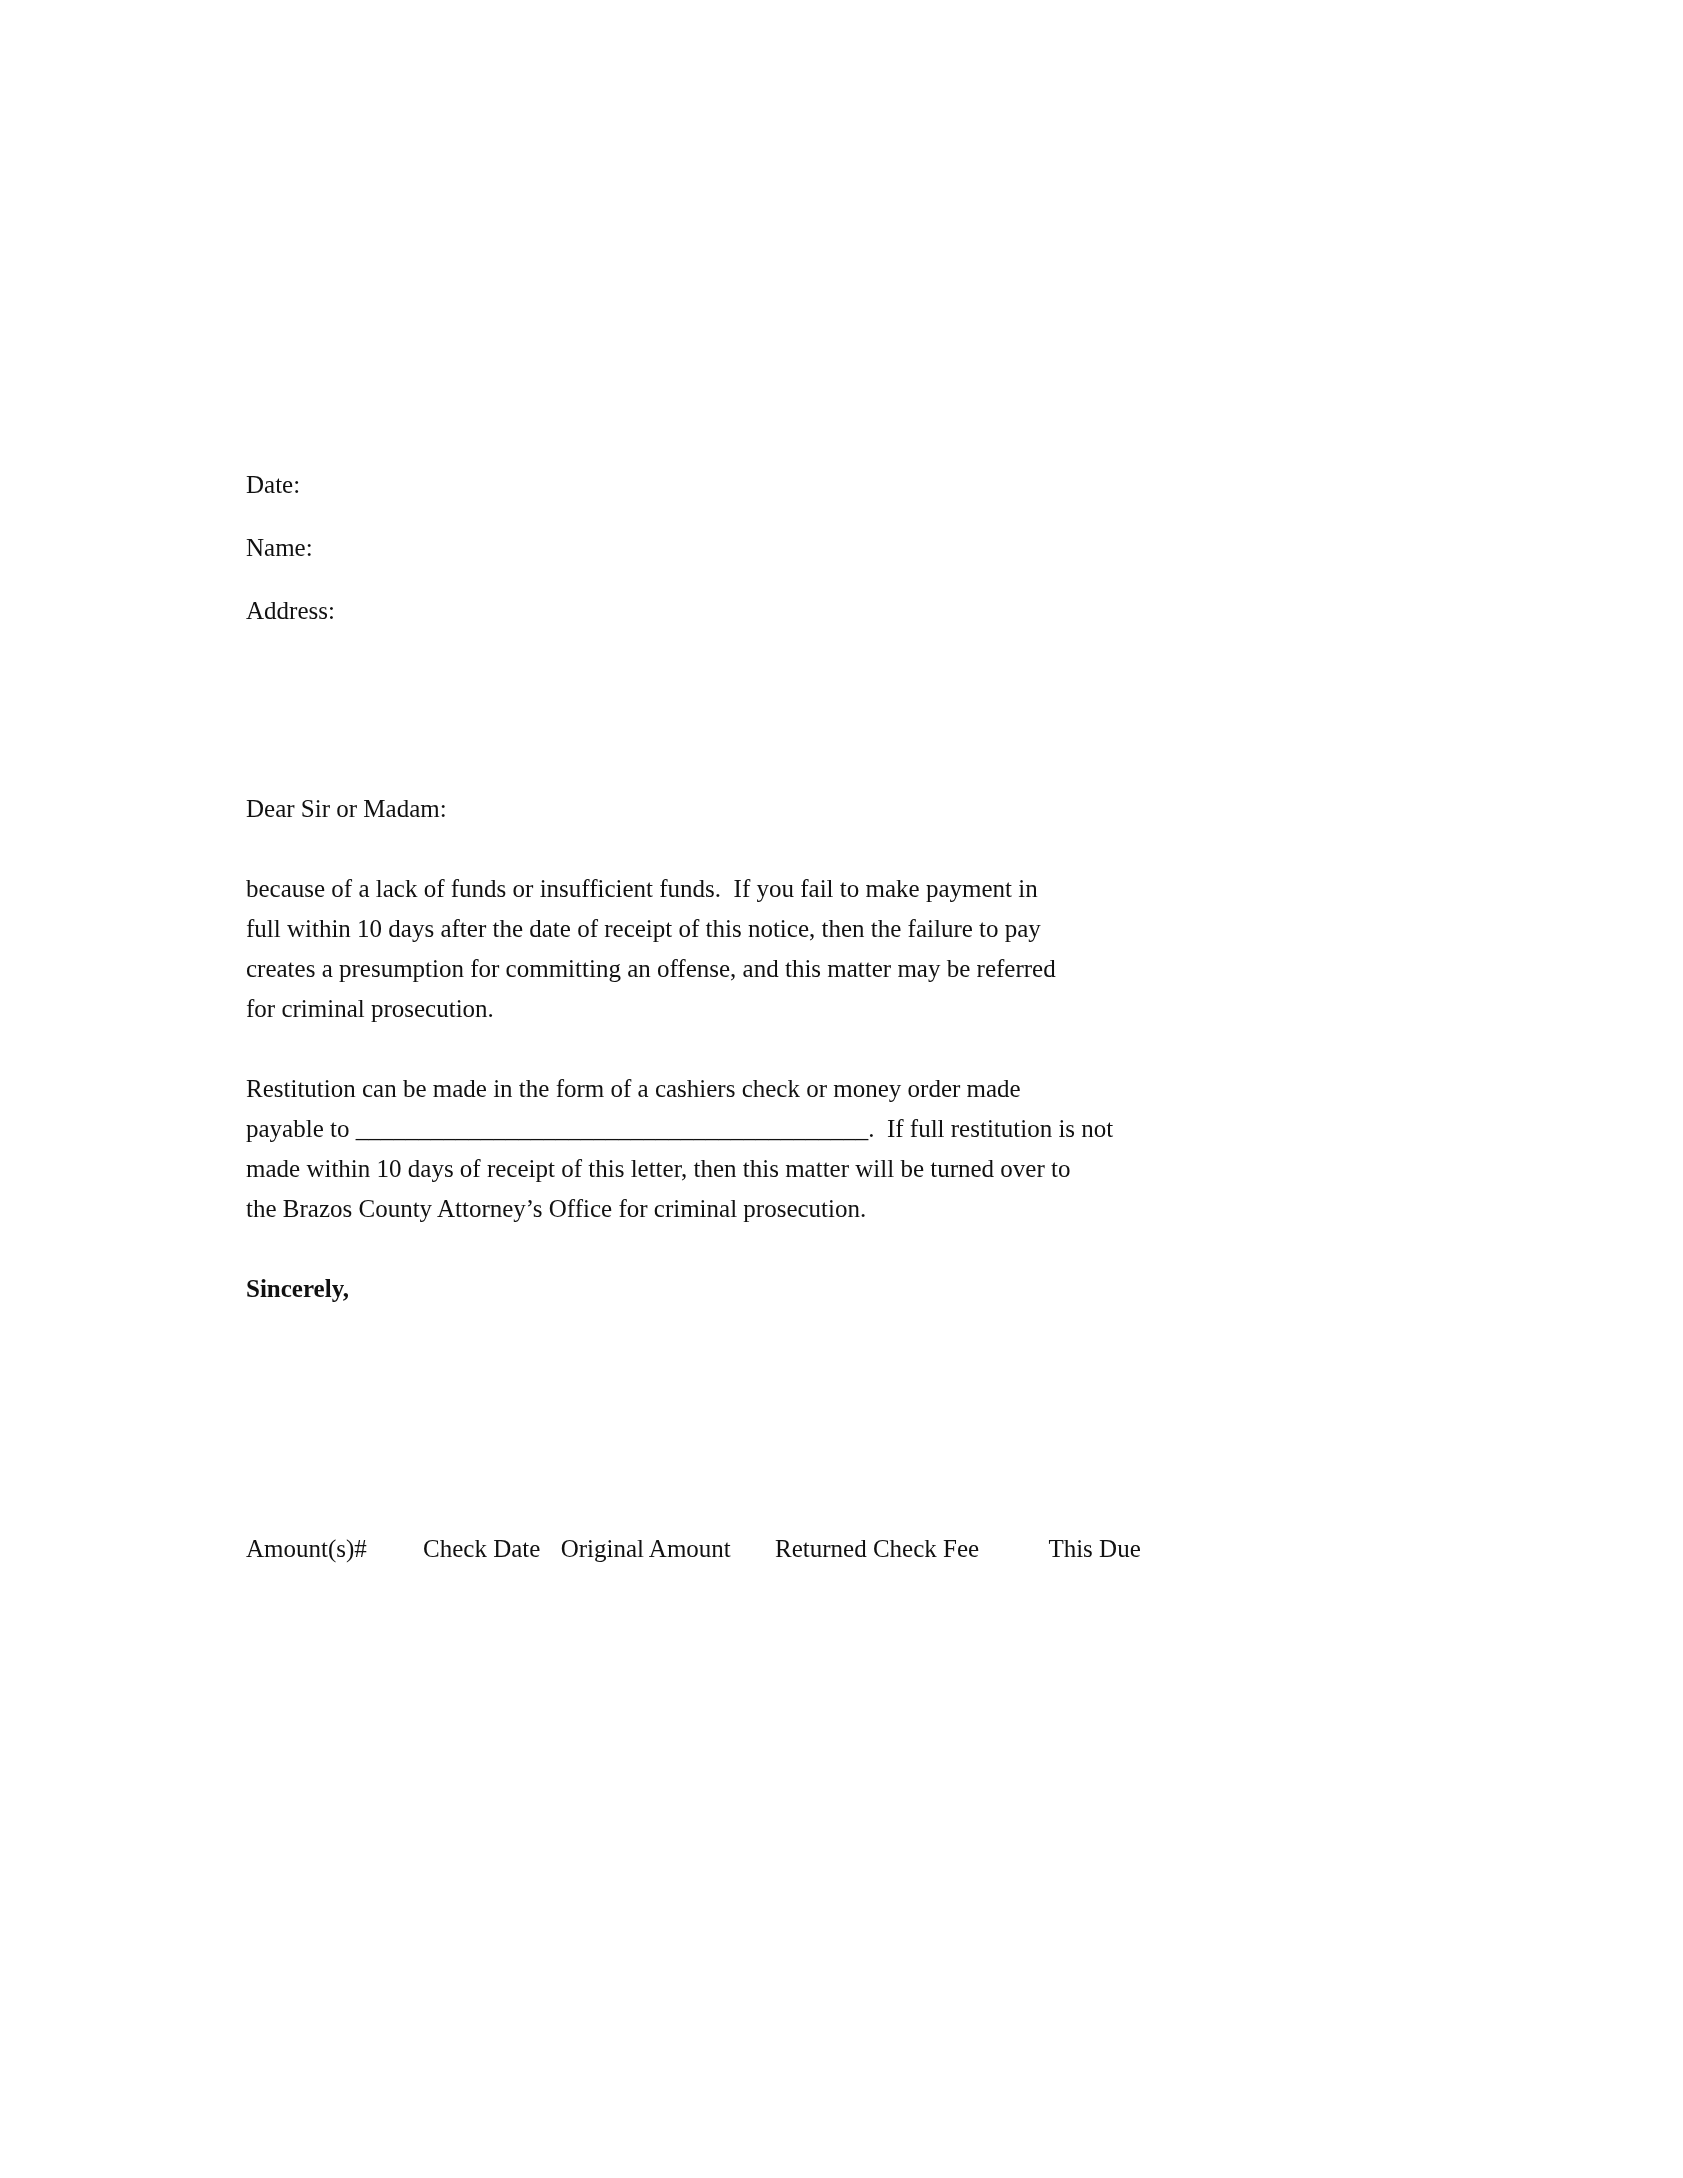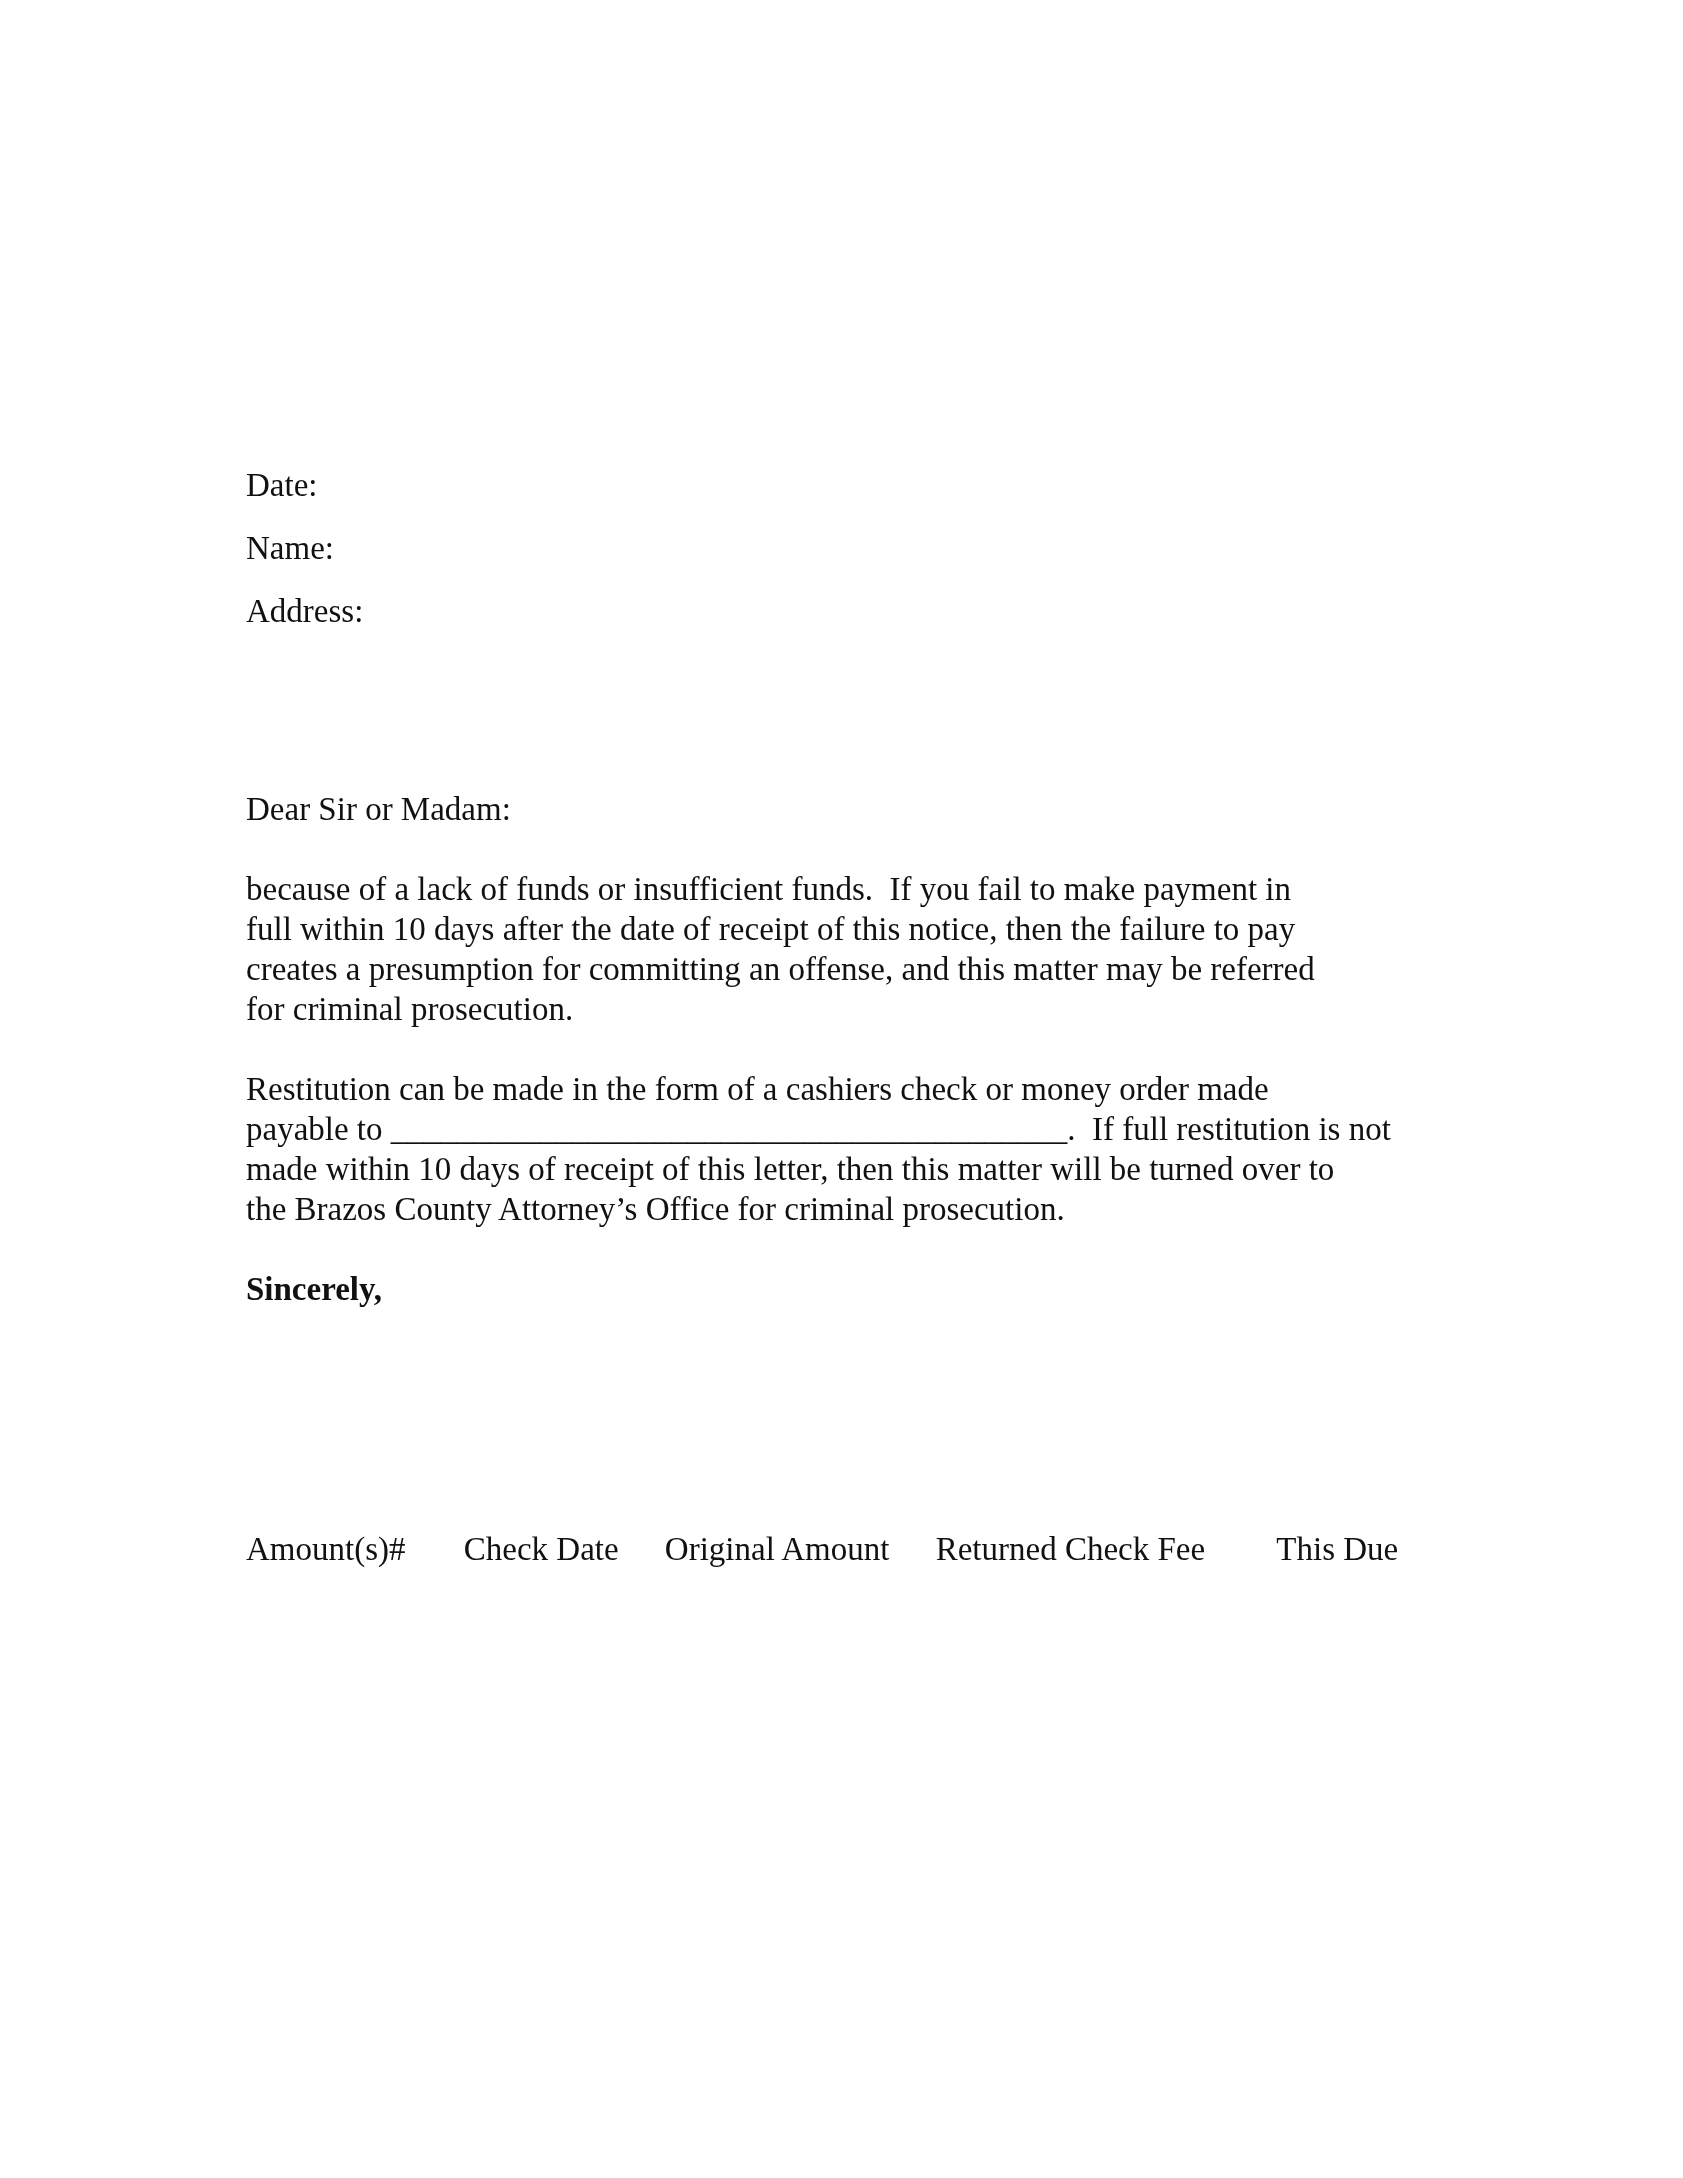--- a/index.html
+++ b/index.html
@@ -7,21 +7,21 @@
     margin: 0;
     padding: 0;
     background: #ffffff;
   }
   .page {
     position: relative;
     width: 1683px;
     height: 2178px;
     background: #ffffff;
     font-family: "Liberation Serif", "DejaVu Serif", serif;
-    font-size: 33px;
+    font-size: 25px;
     line-height: 40px;
     color: #111111;
     overflow: hidden;
   }
   .content {
     position: absolute;
     left: 246px;
     top: 465px;
     width: 1198px;
   }
@@ -31,21 +31,21 @@
   .field + .field { margin-top: 23px; }
   .salutation { margin-top: 158px; }
   .paragraph { margin-top: 40px; }
   .closing { margin-top: 40px; font-weight: bold; }
   .table-header {
     margin-top: 220px;
     white-space: nowrap;
   }
   .table-header .col { display: inline-block; }
   .table-header .col:nth-child(2) { margin-left: 50px; }
-  .table-header .col:nth-child(3) { margin-left: 38px; }
+  .table-header .col:nth-child(3) { margin-left: 14px; }
   .table-header .col:nth-child(4) { margin-left: 38px; }
   .table-header .col:nth-child(5) { margin-left: 63px; }
 </style>
 </head>
 <body>
 
 <div class="page">
   <div class="content">
 
     <div class="field">Date:</div>

